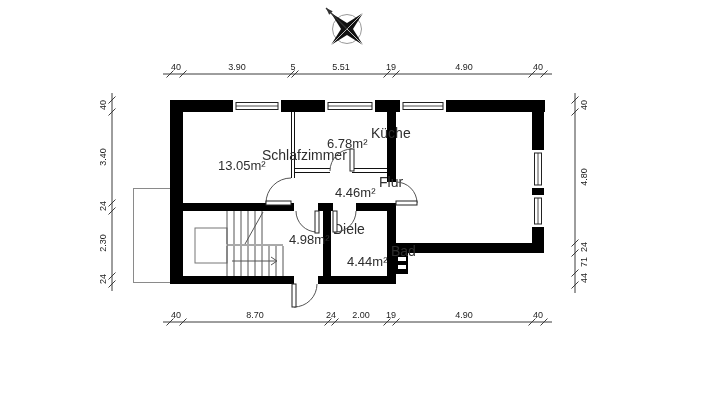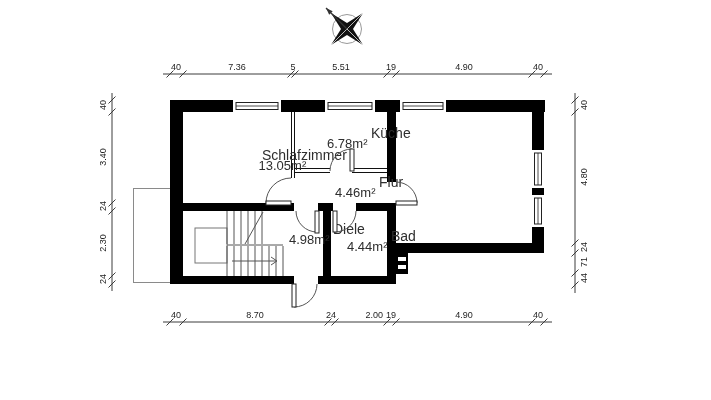--- a/index.html
+++ b/index.html
@@ -39,53 +39,53 @@
   <div class="wall" style="left:387px;top:203px;width:9px;height:73px;"></div>
   <div class="wall" style="left:323px;top:211px;width:8px;height:65px;"></div>
   <div class="thinwall-v" style="left:291px;top:112px;width:4px;height:66px;"></div>
   <div class="thinwall-h" style="left:295px;top:168px;width:35px;height:5px;"></div>
   <div class="thinwall-h" style="left:352px;top:168px;width:35px;height:5px;"></div>
 
   <div class="wall" style="left:396px;top:252px;width:12px;height:22px;"></div>
   <div class="slot" style="left:398px;top:257px;width:8px;height:4px;"></div>
   <div class="slot" style="left:398px;top:265px;width:8px;height:4px;"></div>
 
-  <div class="room-label" style="left:218px;top:150px;text-align:center;">
+  <div class="room-label" style="left:218px;top:150px;">
     <div class="rname">Schlafzimmer</div>
     <div class="rarea">13.05m²</div>
   </div>
   <div class="room-label" style="left:327px;top:128px;">
     <div class="rname">Küche</div>
     <div class="rarea">6.78m²</div>
   </div>
   <div class="room-label" style="left:335px;top:177px;">
     <div class="rname">Flur</div>
     <div class="rarea">4.46m²</div>
   </div>
   <div class="room-label" style="left:289px;top:224px;">
     <div class="rname">Diele</div>
     <div class="rarea">4.98m²</div>
   </div>
-  <div class="room-label" style="left:347px;top:231px;">
+  <div class="room-label" style="left:347px;top:246px;">
     <div class="rname">Bad</div>
     <div class="rarea">4.44m²</div>
   </div>
 
   <span class="dim" style="left:154px;top:62px;">40</span>
-  <span class="dim" style="left:215px;top:62px;">7.36</span>
+  <span class="dim" style="left:215px;top:62px;">3.90</span>
   <span class="dim" style="left:271px;top:62px;">5</span>
   <span class="dim" style="left:319px;top:62px;">5.51</span>
   <span class="dim" style="left:369px;top:62px;">19</span>
   <span class="dim" style="left:442px;top:62px;">4.90</span>
   <span class="dim" style="left:516px;top:62px;">40</span>
 
   <span class="dim" style="left:154px;top:310px;">40</span>
   <span class="dim" style="left:233px;top:310px;">8.70</span>
   <span class="dim" style="left:309px;top:310px;">24</span>
-  <span class="dim" style="left:339px;top:310px;text-align:right;">2.00</span>
+  <span class="dim" style="left:339px;top:310px;">2.00</span>
   <span class="dim" style="left:369px;top:310px;">19</span>
   <span class="dim" style="left:442px;top:310px;">4.90</span>
   <span class="dim" style="left:516px;top:310px;">40</span>
 
   <span class="dim dim-v" style="left:81px;top:100px;">40</span>
   <span class="dim dim-v" style="left:81px;top:152px;">3.40</span>
   <span class="dim dim-v" style="left:81px;top:201px;">24</span>
   <span class="dim dim-v" style="left:81px;top:238px;">2.30</span>
   <span class="dim dim-v" style="left:81px;top:274px;">24</span>
 

